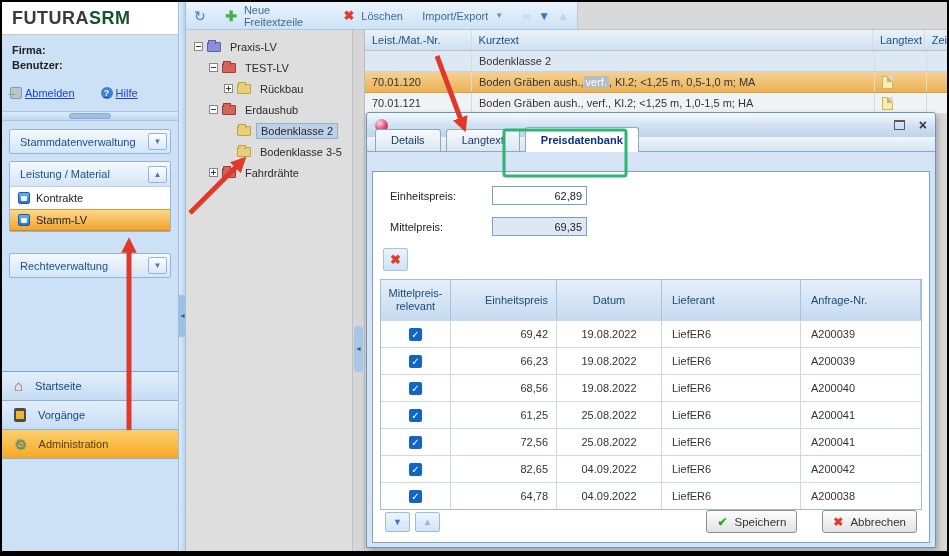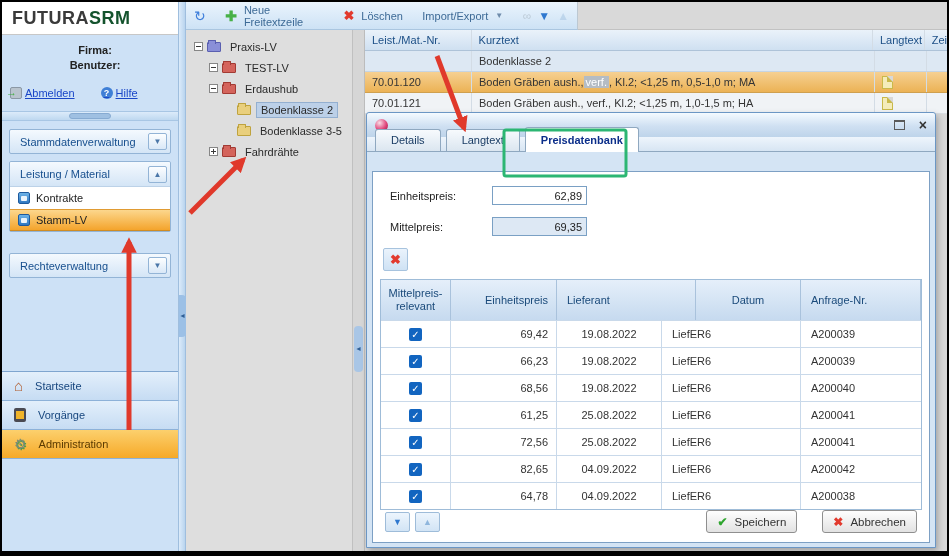--- a/index.html
+++ b/index.html
@@ -5,21 +5,21 @@
   * { margin:0; padding:0; box-sizing:border-box; }
   body { font-family:"Liberation Sans", sans-serif; font-size:11px; color:#333; }
   #stage { position:relative; width:949px; height:556px; background:#000; overflow:hidden; }
   #app { position:absolute; left:2px; top:2px; right:2px; bottom:5px; display:flex; background:#d8d8d8; }
 
   
   .sidebar { width:176px; background:#cde1f6; display:flex; flex-direction:column; }
   .logo { height:33px; background:#fff; border-bottom:1px solid #c7c7c7; display:flex; align-items:center; padding-left:10px; }
   .logo .black { font-size:18px; font-weight:bold; color:#3a3a3a; letter-spacing:.5px; }
   .logo .pink  { font-size:18px; font-weight:bold; color:#14532d; letter-spacing:.5px; }
-  .userblock { padding:8px 0 0 10px;text-align:center; }
+  .userblock { padding:8px 0 0 10px; }
   .userblock div { font-weight:bold; color:#222; line-height:15px; }
   .linkrow { display:flex; align-items:center; gap:26px; padding:14px 0 0 8px; }
   .slink { display:flex; align-items:center; gap:3px; color:#1a46c8; text-decoration:underline; cursor:pointer; }
   .ico-logout { width:12px; height:12px; background:#b9c4ce; border:1px solid #8b98a5; border-radius:2px; position:relative; }
   .ico-logout::after { content:"→"; position:absolute; left:-5px; top:-2px; color:#3fae3f; font-weight:bold; font-size:11px; }
   .ico-help { width:12px; height:12px; border-radius:50%; background:#3f7fd6; color:#fff; font-size:9px; font-weight:bold; text-align:center; line-height:12px; }
   .hsplit { height:10px; margin-top:12px; background:linear-gradient(#dcebfa,#bed8f0); border-top:1px solid #a8c6e4; border-bottom:1px solid #a8c6e4; display:flex; justify-content:center; align-items:center; }
   .hsplit .pill { width:42px; height:6px; border-radius:3px; background:#9fc0e2; border:1px solid #87abd2; }
 
   .acc { padding:8px 7px 0 7px; }
@@ -241,20 +241,25 @@
         <div class="tree" id="tree">
             <div class="titem" style="padding-left: 4px;">
               <span class="texp "></span>
               <span class="folder f-blue"></span>
               <span class="tlabel">Praxis-LV</span>
             </div>
             <div class="titem" style="padding-left: 19px;">
               <span class="texp "></span>
               <span class="folder f-red"></span>
               <span class="tlabel">TEST-LV</span>
+            </div>
+            <div class="titem" style="padding-left: 34px;">
+              <span class="texp plus"></span>
+              <span class="folder f-yellow"></span>
+              <span class="tlabel">Rückbau</span>
             </div>
             <div class="titem" style="padding-left: 19px;">
               <span class="texp "></span>
               <span class="folder f-red"></span>
               <span class="tlabel">Erdaushub</span>
             </div>
             <div class="titem sel" style="padding-left: 34px;">
               <span class="texp none"></span>
               <span class="folder f-yellow"></span>
               <span class="tlabel">Bodenklasse 2</span>
@@ -335,22 +340,22 @@
       <div class="frow">
         <span class="flbl">Mittelpreis:</span>
         <input class="finput ro" readonly="" value="69,35" style="">
       </div>
       <div class="xbtn">✖</div>
 
       <div class="grid">
         <div class="grow ghead">
           <div class="gc gc1">Mittelpreis-relevant</div>
           <div class="gc gc2">Einheitspreis</div>
+          <div class="gc gc3">Datum</div>
           <div class="gc gc4">Lieferant</div>
-          <div class="gc gc3">Datum</div>
           <div class="gc gc5">Anfrage-Nr.</div>
         </div>
         <div id="grid-rows">
             <div class="grow">
               <div class="gc gc1">
                 <span class="cb">✓</span>
               </div>
               <div class="gc gc2">69,42</div>
               <div class="gc gc3">19.08.2022</div>
               <div class="gc gc4">LiefER6</div>

